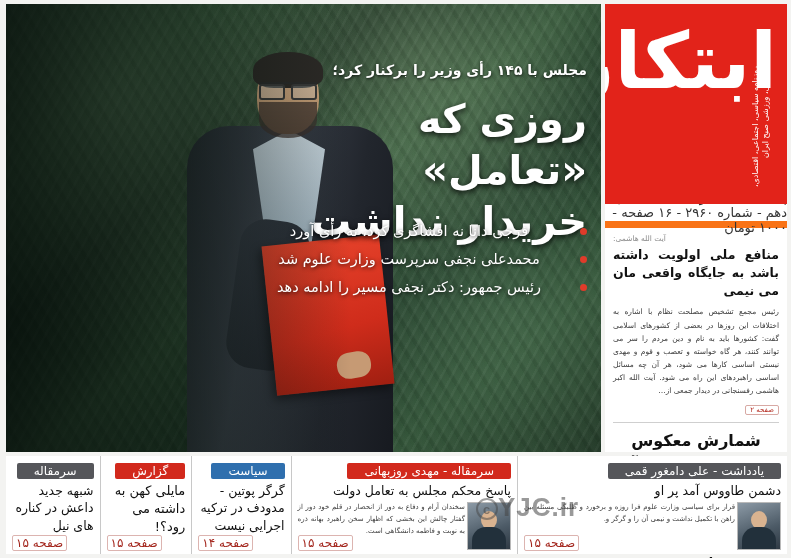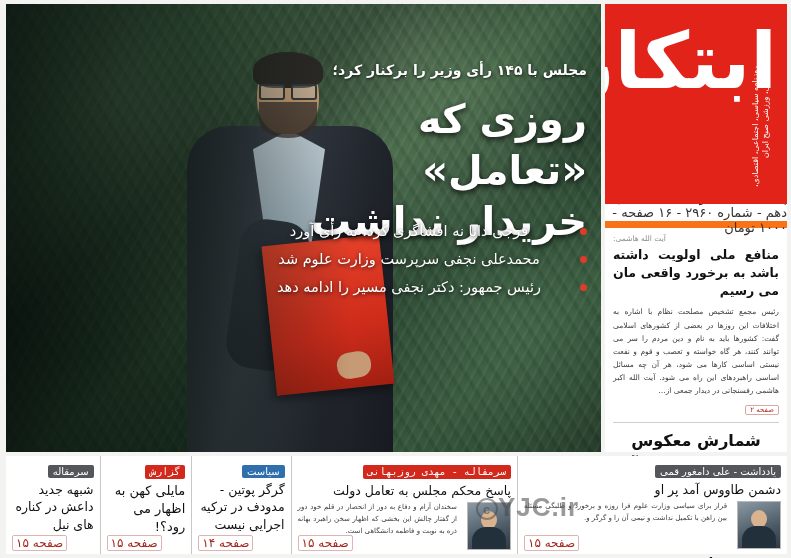--- a/index.html
+++ b/index.html
@@ -303,28 +303,28 @@
   .bcell {
     position: relative;
     height: 98px;
     border-left: 1px solid #c8c8c8;
     padding: 4px 6px;
     background: #fff;
   }
   .bcell:first-child { border-left: none; }
   .btag {
     display: inline-block;
-    font-size: 10px;
+    font-size: 12px;
     color: #fff;
     background: #8d8d8d;
-    padding: 1px 5px;
+    padding: 1px 17px;
     border-radius: 2px;
     margin-bottom: 3px;
   }
-  .btag.red { background: #d2291c; font-family: Liberation Mono, monospace; }
+  .btag.red { background: #d2291c; }
   .btag.blue { background: #2f6fae; }
   .btag.dark { background: #55565a; }
   .bttl {
     color: #111;
     font-weight: normal;
     line-height: 1.38;
   }
   .bmore {
     position: absolute;
     bottom: 3px;
@@ -353,21 +353,21 @@
     background: #d9b390;
   }
   .thumb .t-body {
     position: absolute;
     left: 50%; bottom: 0;
     transform: translateX(-50%);
     width: 34px; height: 22px;
     border-radius: 14px 14px 0 0;
     background: #22303b;
   }
-  .brow { display: flex; gap: 10px; align-items: flex-start; }
+  .brow { display: flex; gap: 2px; align-items: flex-start; }
 
   
   .watermark {
     position: absolute;
     left: 474px;
     top: 492px;
     color: rgba(70,70,70,0.55);
     font-size: 26px;
     font-weight: bold;
     letter-spacing: 1px;
@@ -424,22 +424,22 @@
 
     <div class="masthead">
       <div class="masthead-name">ابتکار</div>
       <div class="masthead-sub">روزنامه سیاسی، اجتماعی، اقتصادی، فرهنگی، ورزشی صبح ایران</div>
     </div>
 
     <div class="masthead-strip">پنجشنبه - ۳۰ مرداد ۱۳۹۳ - سال دهم - شماره ۲۹۶۰ - ۱۶ صفحه - ۱۰۰۰ تومان</div>
 
     <div class="rnews">
       <div class="rnews-eyebrow">آیت الله هاشمی:</div>
-      <div class="rnews-title">منافع ملی اولویت داشته باشد به برخورد واقعی مان می رسیم</div>
-      <div class="rnews-body">رئیس مجمع تشخیص مصلحت نظام با اشاره به اختلافات این روزها در بعضی از کشورهای اسلامی گفت: کشورها باید به نام و دین مردم را سر می توانند کنند، هر گاه خواسته و تعصب و قوم و نفعت نیستی اساسی کارها می شود، هر آن چه مسائل اساسی راهبردهای این راه می شود. آیت الله اکبر هاشمی رفسنجانی در دیدار جمعی از…</div>
+      <div class="rnews-title">منافع ملی اولویت داشته باشد به جایگاه واقعی مان می نیمی</div>
+      <div class="rnews-body">رئیس مجمع تشخیص مصلحت نظام با اشاره به اختلافات این روزها در بعضی از کشورهای اسلامی گفت: کشورها باید به نام و دین مردم را سر می توانند کنند، هر گاه خواسته و تعصب و قوم و مهدی نیستی اساسی کارها می شود، هر آن چه مسائل اساسی راهبردهای این راه می شود. آیت الله اکبر هاشمی رفسنجانی در دیدار جمعی از…</div>
       <span class="more-tag">صفحه ۲</span>
 
       <div class="rule"></div>
 
       <div class="rnews-title-lg">شمارش معکوس برای اتمام ذخیره آب پایتخت</div>
       <div style="text-align:left"><span class="more-tag">صفحه ۳</span></div>
 
       <div class="rule"></div>
 
       <div class="rnews-title-md">تغییرات در قوه قضاییه قطعی شد</div>
@@ -450,21 +450,21 @@
   <div class="bottom">
 
     <div class="bcell" style="width:98px">
       <span class="btag dark">سرمقاله</span>
       <div class="bttl" style="font-size:12.5px">شبهه جدید داعش در کناره های نیل</div>
       <span class="bmore">صفحه ۱۵</span>
     </div>
 
     <div class="bcell" style="width:96px">
       <span class="btag red">گزارش</span>
-      <div class="bttl" style="font-size:13px">مایلی کهن به اظهار می رود؟!</div>
+      <div class="bttl" style="font-size:13px">مایلی کهن به داشته می رود؟!</div>
       <span class="bmore">صفحه ۱۵</span>
     </div>
 
     <div class="bcell" style="width:104px">
       <span class="btag blue">سیاست</span>
       <div class="bttl" style="font-size:12.5px">گرگر پوتین - مدودف در ترکیه اجرایی نیست</div>
       <span class="bmore">صفحه ۱۴</span>
     </div>
 
     <div class="bcell" style="width:238px">

